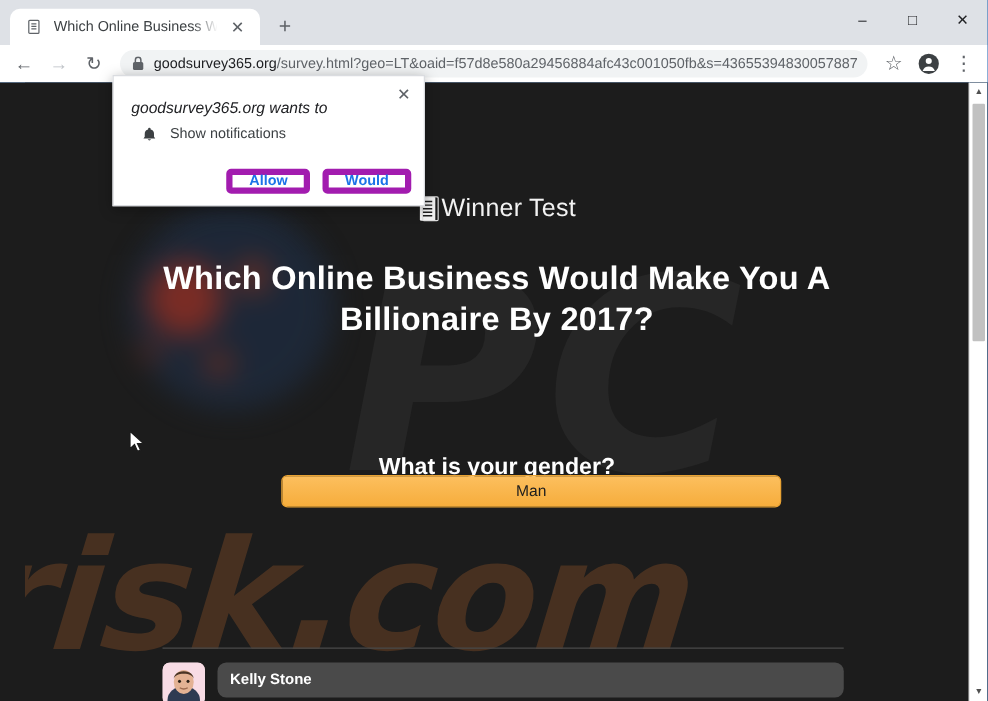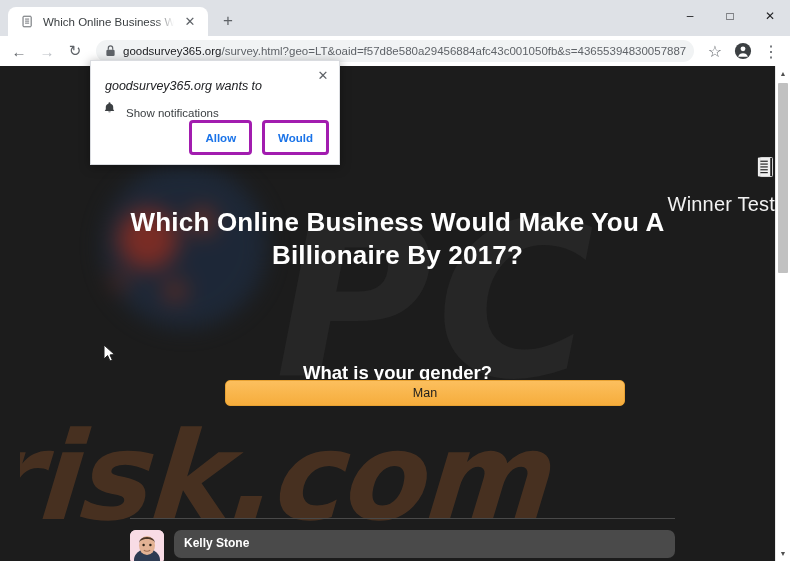--- a/index.html
+++ b/index.html
@@ -116,21 +116,21 @@
     font-family: "DejaVu Sans", sans-serif; pointer-events: none;
   }
   #blur-blob {
     position: absolute; left: 60px; top: 95px;
     width: 215px; height: 185px; pointer-events: none;
     filter: blur(11px); opacity: .85;
   }
   
   #brand {
     position: absolute; top: 90px; left: 0; right: 0;
-    display: flex; align-items: flex-end; justify-content: center; gap: 10px; flex-direction: column;
+    display: flex; align-items: flex-start; justify-content: center; 
   }
   #brand-name { font-size: 20px; color: #f2f2f2; font-weight: 400; letter-spacing:.2px; }
   #headline {
     position: absolute; top: 140px; left: 60px; right: 60px;
     text-align: center; color: #ffffff;
     font-size: 26px; font-weight: 700; line-height: 1.28;
     letter-spacing: .2px;
   }
   #subhead {
     position: absolute; top: 206px; left: 92px; right: 92px;
@@ -204,31 +204,31 @@
     position: absolute; top: 6px; right: 8px;
     width: 16px; height: 16px;
     display: flex; align-items: center; justify-content: center;
     color: #5f6368; font-size: 13px; cursor: pointer;
   }
   #perm-title {
     position: absolute; top: 18px; left: 14px;
     font-size: 12.5px; color: #202124; font-style: italic;
   }
   #perm-item {
-    position: absolute; top: 40px; left: 12px;
-    display: flex; align-items: flex-end; gap: 10px;
+    position: absolute; top: 40px; left: 22px;
+    display: flex; align-items: flex-start; gap: 10px;
   }
   #perm-item-label { font-size: 11.5px; color: #3c4043; }
   #perm-actions {
     position: absolute; bottom: 9px; right: 10px;
     display: flex; gap: 10px;
   }
   .perm-btn {
-    height: 35px; padding: 0 13px;
-    border: 3px solid #a21caf; border-radius: 4px;
+    height: 20px; padding: 0 13px;
+    border: 5px solid #a21caf; border-radius: 4px;
     background: #fff; color: #1a73e8;
     font-size: 11.5px; font-weight: 700;
     display: flex; align-items: center; justify-content: center;
     cursor: pointer;
   }
   
   #cursor { position: absolute; left: 103px; top: 278px; z-index: 60; pointer-events: none; }
 </style>
 </head>
 <body>

